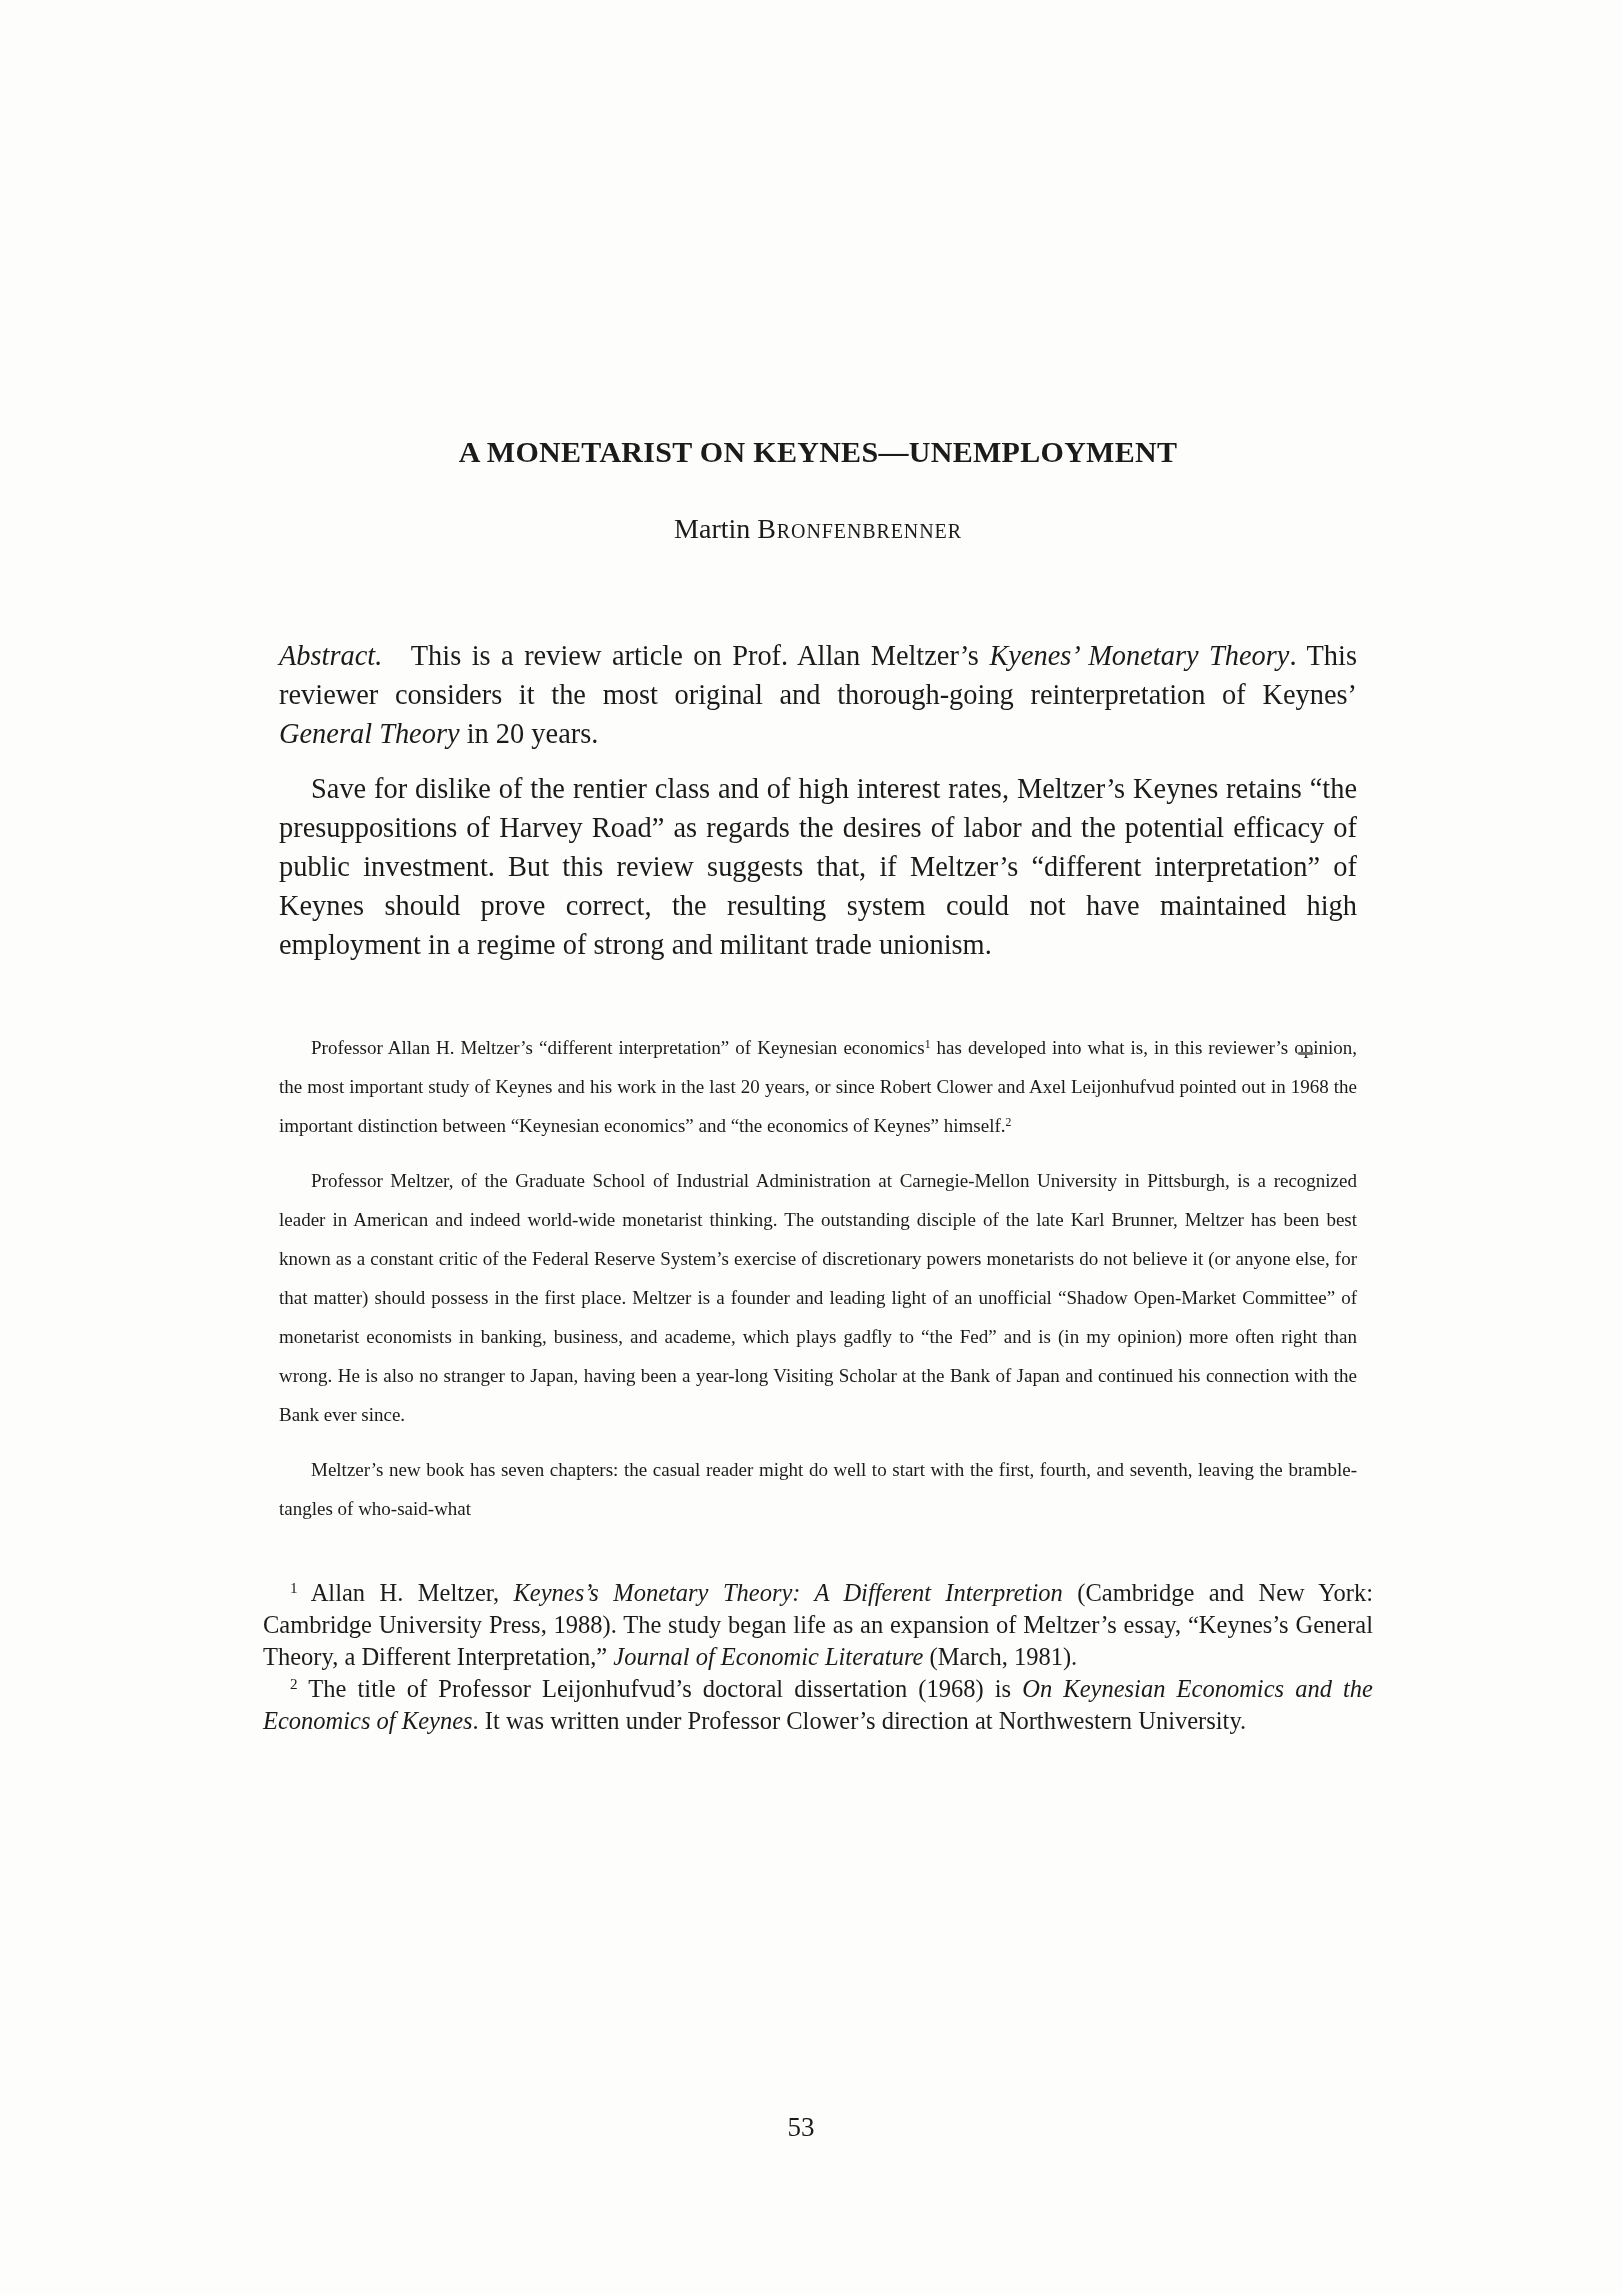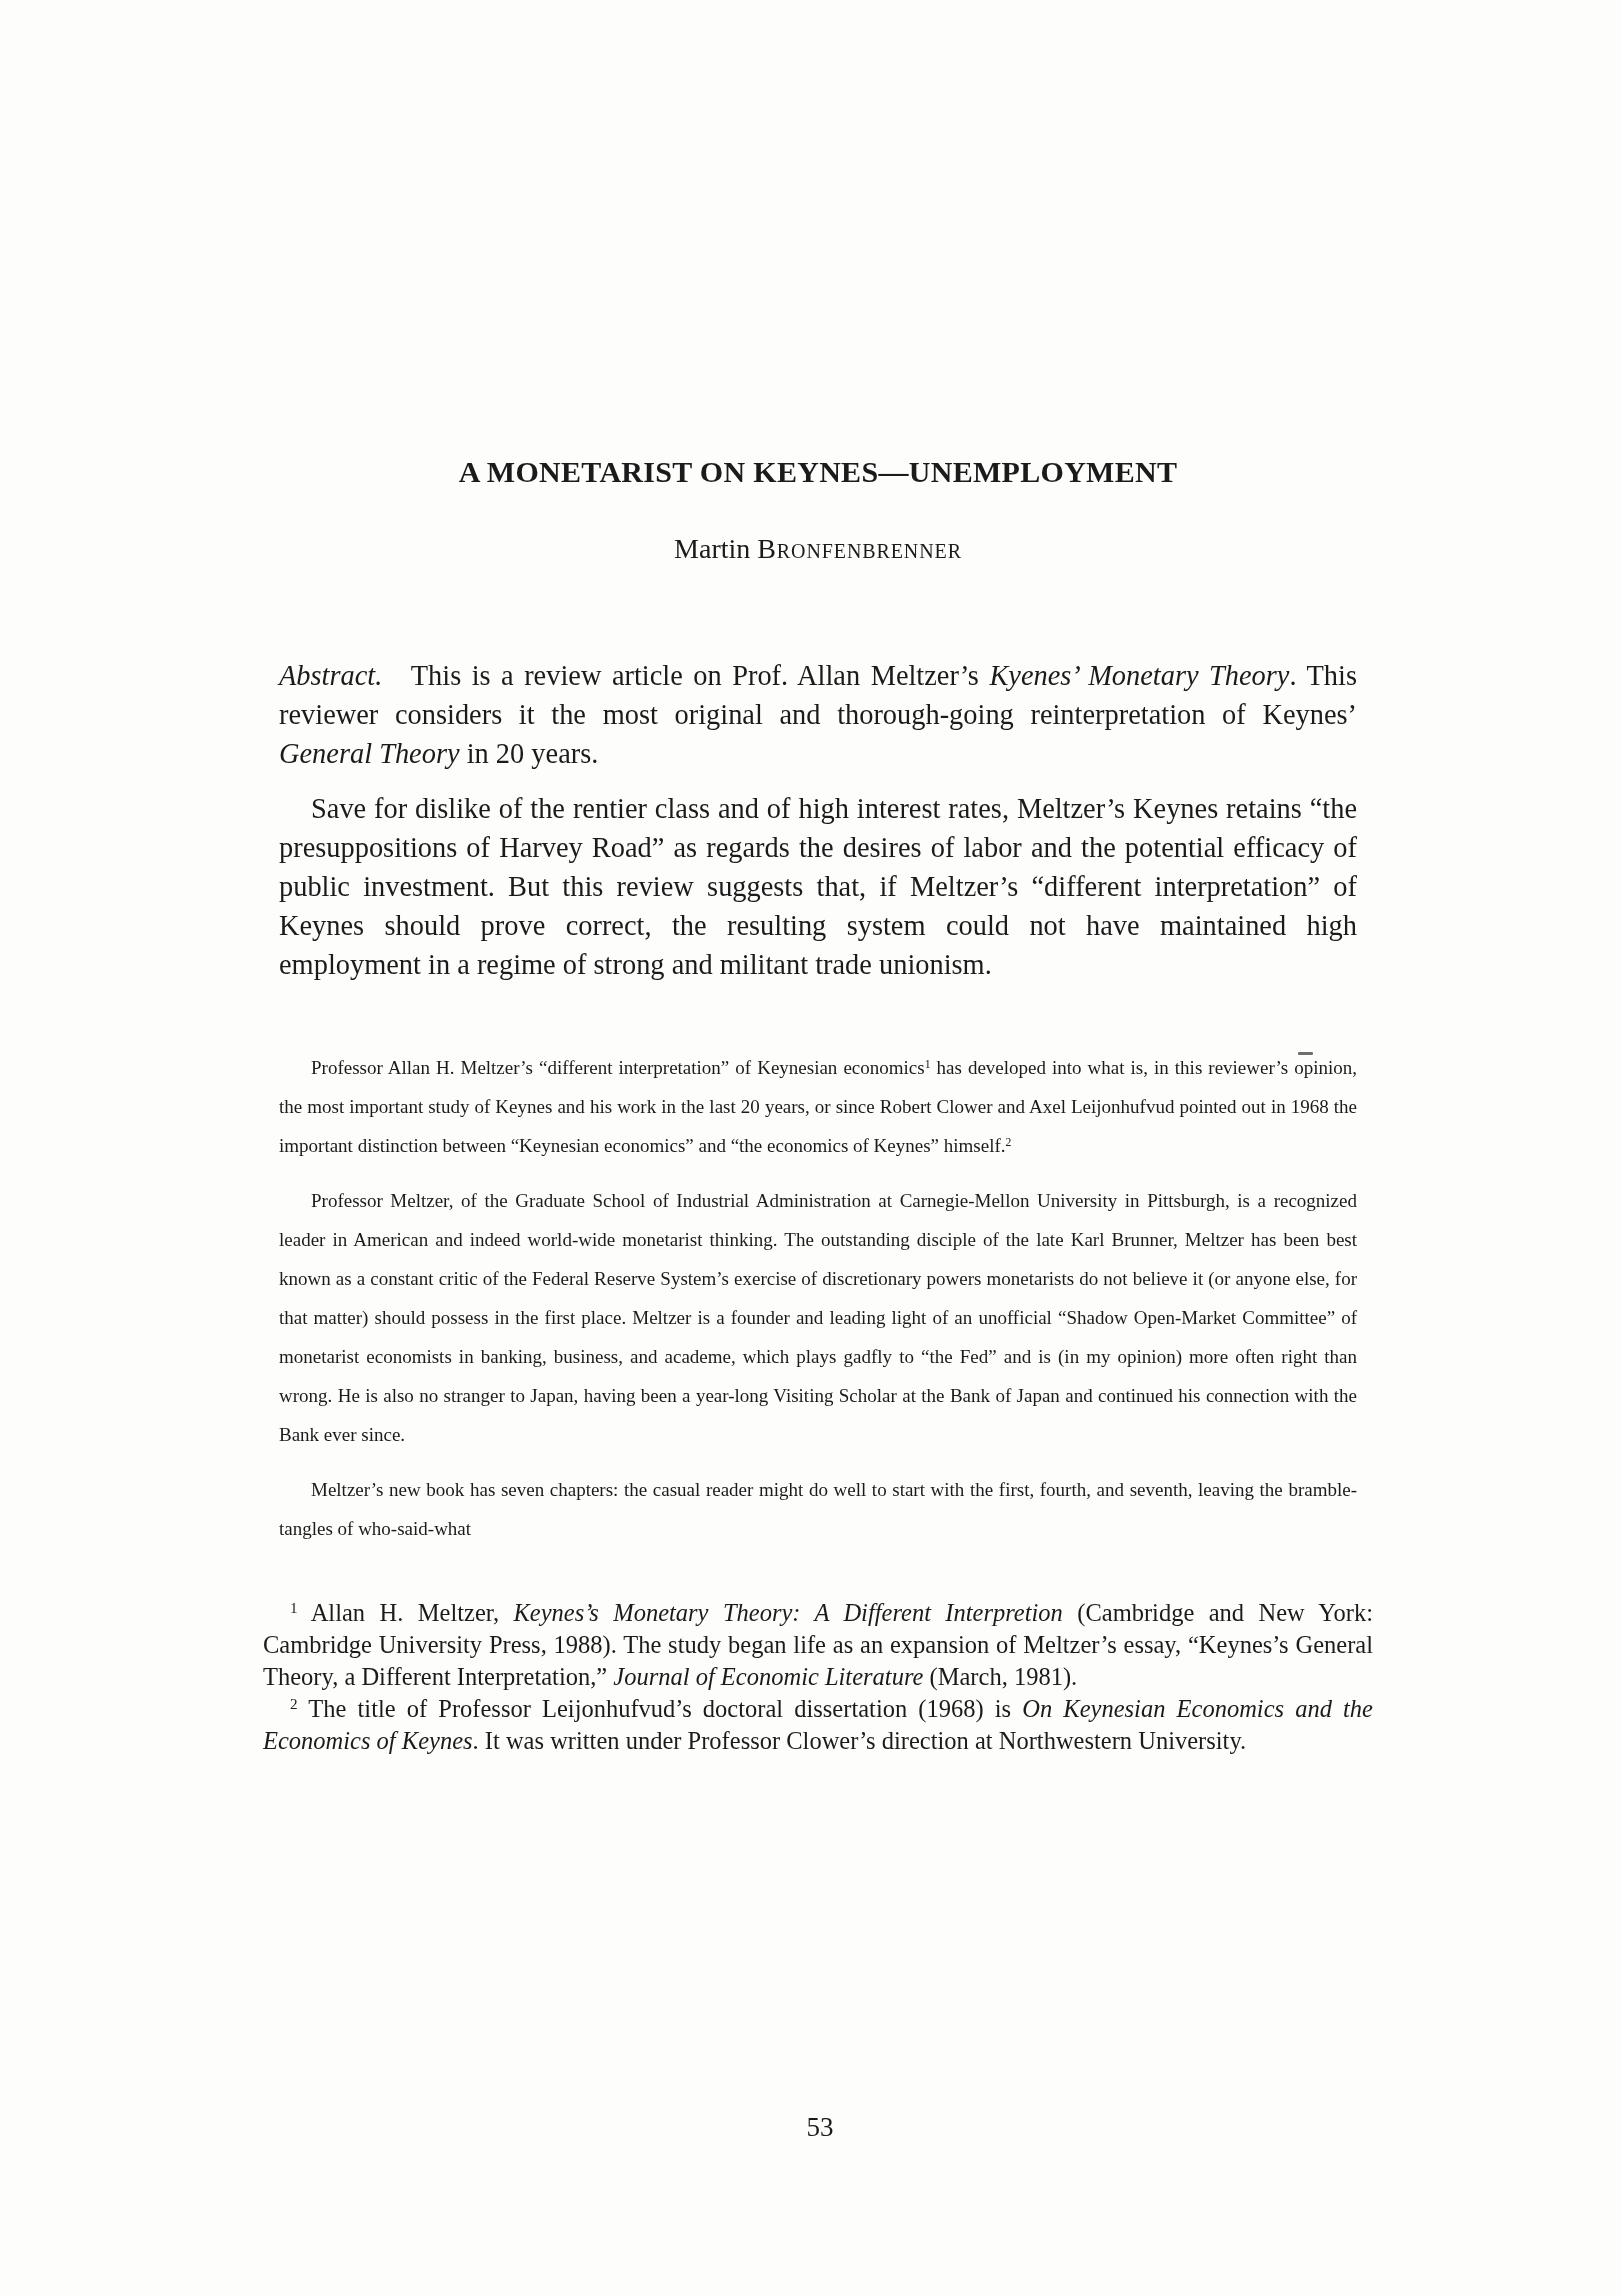--- a/index.html
+++ b/index.html
@@ -12,21 +12,21 @@
     position: relative;
     width: 1622px;
     height: 2295px;
     background: #fdfdfc;
     font-family: "Liberation Serif", "DejaVu Serif", serif;
     color: #1b1b1b;
     overflow: hidden;
   }
   .content {
     position: absolute;
-    top: 444px;
+    top: 424px;
     left: 263px;
     width: 1110px;
   }
   .title {
     margin: 0;
     font-size: 30px;
     font-weight: 700;
     text-align: center;
     letter-spacing: 0.3px;
   }
@@ -74,21 +74,21 @@
     line-height: 32px;
     text-align: justify;
   }
   .footnote {
     margin: 0;
     text-indent: 27px;
   }
   .page-number {
     position: absolute;
     top: 2112px;
-    left: 265px;
+    left: 246px;
     width: 1110px;
     text-align: center;
     font-size: 27px;
   }
   .artifact-dash {
     position: absolute;
     left: 1298px;
     top: 1052px;
     width: 15px;
     height: 2.8px;

